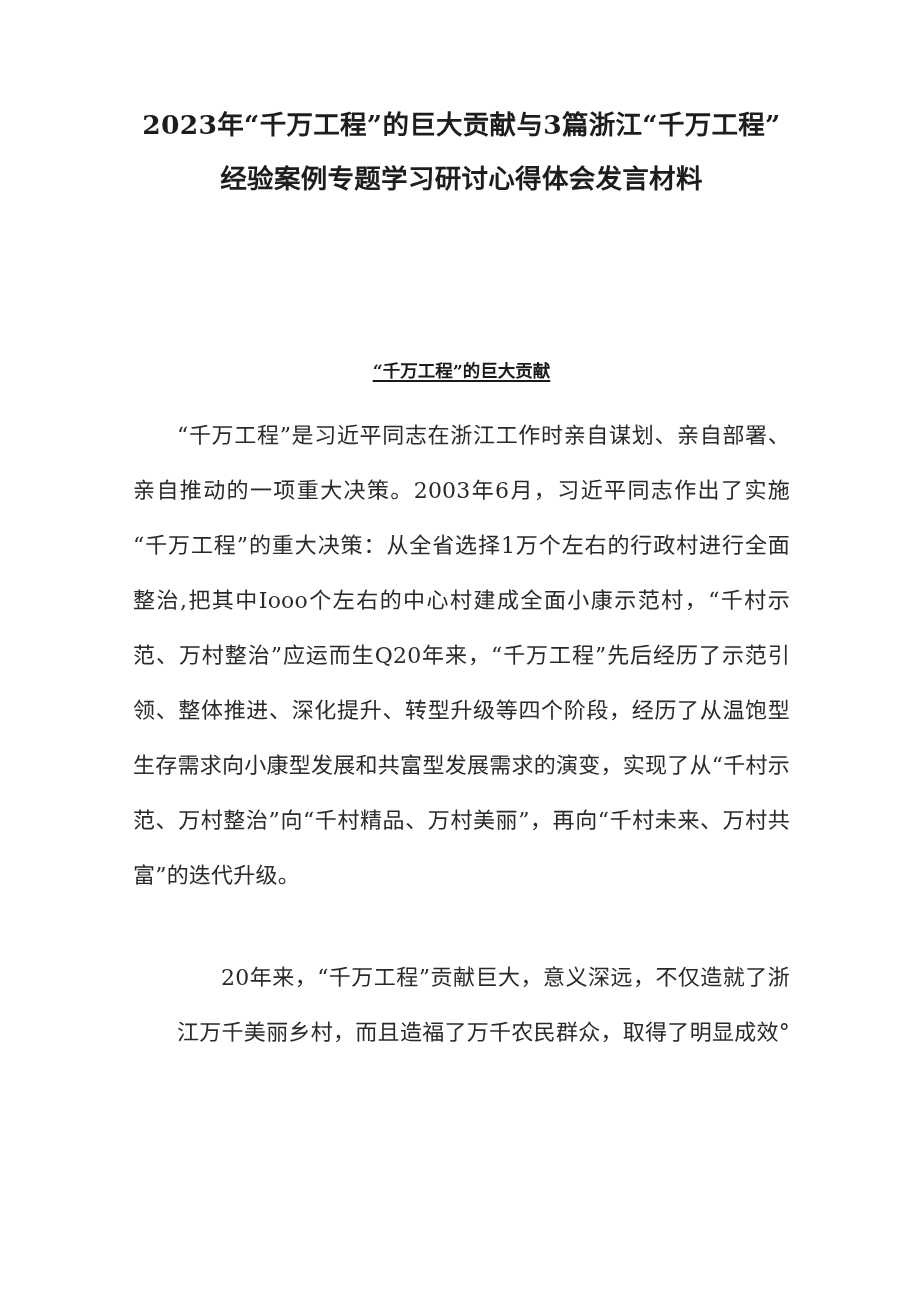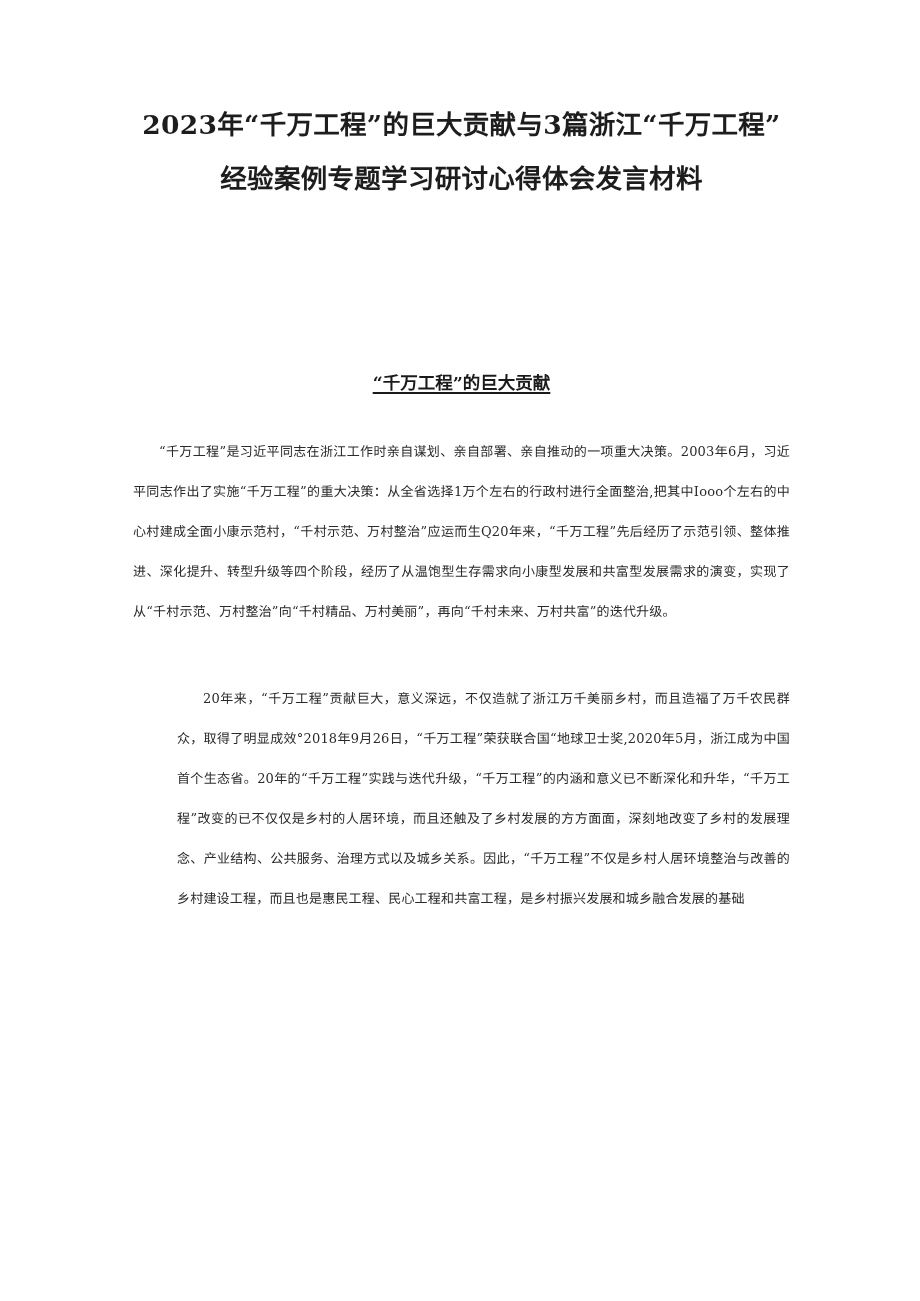--- a/index.html
+++ b/index.html
@@ -35,43 +35,43 @@
     font-weight: 600;
     text-align: center;
     letter-spacing: 0.3px;
     color: #1d1d1d;
     font-family: "DejaVu Serif", "Liberation Serif", serif;
     word-break: break-all;
   }
 
   
   .section-heading {
-    margin: 12px;
+    margin: 0;
     padding-top: 152px;
     font-size: 17.5px;
     line-height: 26px;
     font-weight: 700;
     text-align: center;
     color: #1a1a1a;
     font-family: "DejaVu Serif", "Liberation Serif", serif;
   }
   .section-heading .u {
     text-decoration: underline;
     text-underline-offset: 3px;
     text-decoration-thickness: 1.5px;
   }
 
   
   .body-block {
     padding-top: 24px;
   }
   p.para {
     margin: 0;
-    font-size: 13px;
-    line-height: 40px;
+    font-size: 22px;
+    line-height: 55px;
     text-align: justify;
     text-align-last: left;
     text-justify: inter-character;
     text-indent: 2em;
     color: #2a2a2a;
     word-break: break-all;
     letter-spacing: 0.2px;
   }
   p.para + p.para {
     margin-top: 47px;

